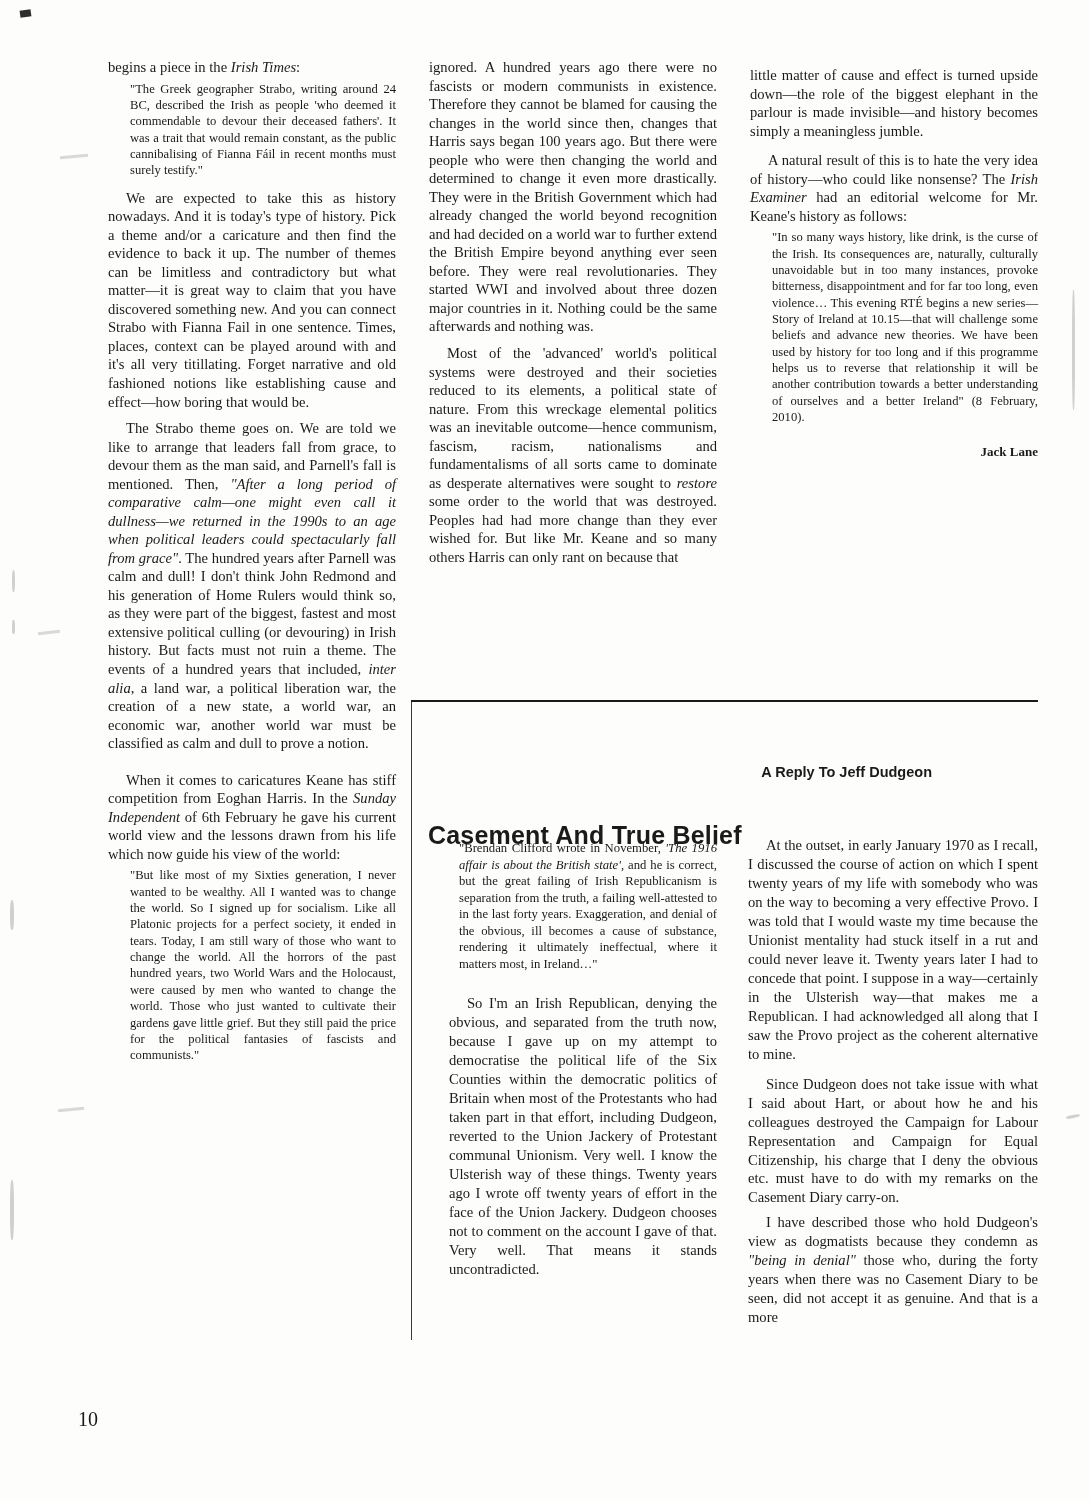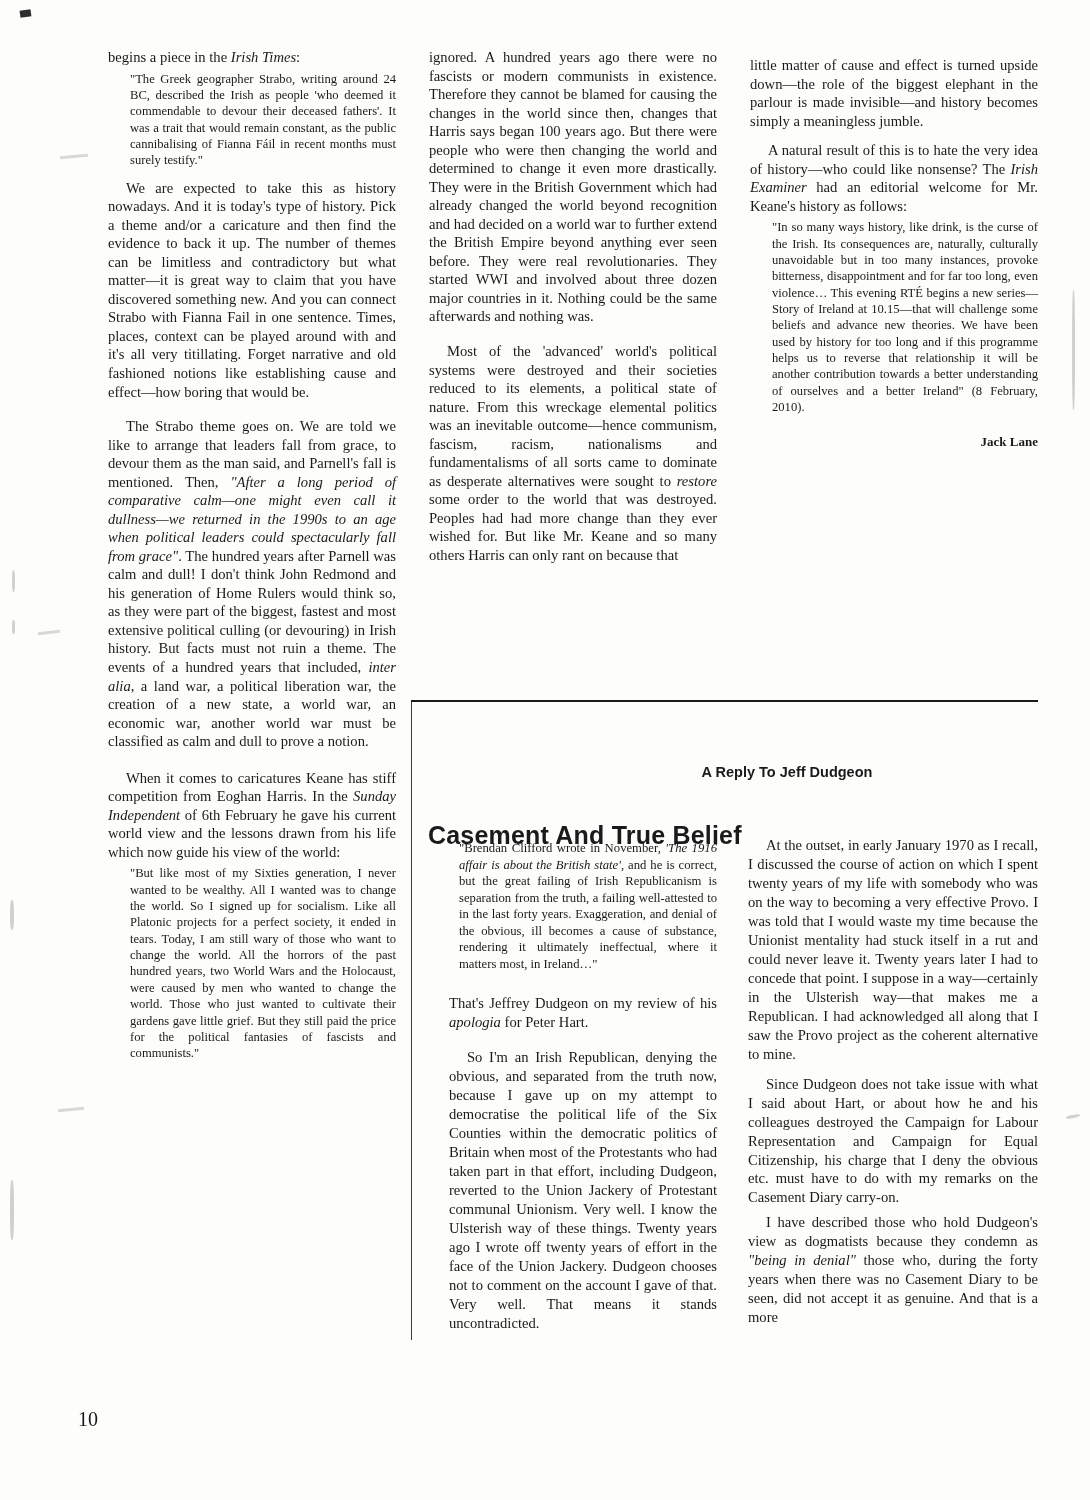--- a/index.html
+++ b/index.html
@@ -27,21 +27,21 @@
     opacity: .55;
   }
   .speck {
     position: absolute;
     background: #9a9a95;
     opacity: .45;
     border-radius: 40%;
   }
   .columns {
     position: absolute;
-    top: 48px;
+    top: 58px;
     left: 108px;
     width: 930px;
     height: 1340px;
   }
   .col {
     position: absolute;
     top: 0;
     width: 288px;
     height: 100%;
   }
@@ -59,21 +59,21 @@
 
   p {
     margin: 0 0 0 0;
     text-align: justify;
     font-size: 14.6px;
     line-height: 1.27;
     text-indent: 18px;
     hyphens: auto;
   }
   p.noindent { text-indent: 0; }
-  p + p { margin-top: 16px; }
+  p + p { margin-top: 8px; }
   .gap { height: 11px; }
   .gap-sm { height: 6px; }
   .gap-lg { height: 18px; }
 
   .quote {
     font-size: 12.6px;
     line-height: 1.3;
     text-align: justify;
     margin: 4px 0 4px 22px;
     text-indent: 0;
@@ -108,21 +108,21 @@
     top: 700px;
     width: 627px;
     height: 2px;
     background: #1a1a1a;
   }
   .kicker {
     position: absolute;
     left: 642px;
     top: 764px;
     width: 290px;
-    text-align: center;
+    text-align: right;
     font-family: "Liberation Sans", sans-serif;
     font-weight: bold;
     font-size: 14.5px;
   }
   .headline {
     position: absolute;
     left: 428px;
     top: 804px;
     font-family: "Liberation Sans", sans-serif;
     font-weight: bold;
@@ -208,21 +208,20 @@
 
   <div class="vrule vrule-a"></div>
   <div class="article-sep"></div>
 
   <div class="kicker">A Reply To Jeff Dudgeon</div>
   <h1 class="headline">Casement And True Belief</h1>
 
   <div class="art2-col2">
     <p class="quote-block"><span>"Brendan Clifford wrote in November, </span><i>'The 1916 affair is about the British state'</i><span>, and he is correct, but the great failing of Irish Republicanism is separation from the truth, a failing well-attested to in the last forty years. Exaggeration, and denial of the obvious, ill becomes a cause of substance, rendering it ultimately ineffectual, where it matters most, in Ireland…"</span></p>
     <div class="gap-lg"></div>
-    <p class="noindent"><span>That's Jeffrey Dudgeon on my review of his </span><i>apologia</i><span> for Peter Hart.</span></p>
     <p>So I'm an Irish Republican, denying the obvious, and separated from the truth now, because I gave up on my attempt to democratise the political life of the Six Counties within the democratic politics of Britain when most of the Protestants who had taken part in that effort, including Dudgeon, reverted to the Union Jackery of Protestant communal Unionism. Very well. I know the Ulsterish way of these things. Twenty years ago I wrote off twenty years of effort in the face of the Union Jackery. Dudgeon chooses not to comment on the account I gave of that. Very well. That means it stands uncontradicted.</p>
   </div>
 
   <div class="art2-col3">
     <p>At the outset, in early January 1970 as I recall, I discussed the course of action on which I spent twenty years of my life with somebody who was on the way to becoming a very effective Provo. I was told that I would waste my time because the Unionist mentality had stuck itself in a rut and could never leave it. Twenty years later I had to concede that point. I suppose in a way—certainly in the Ulsterish way—that makes me a Republican. I had acknowledged all along that I saw the Provo project as the coherent alternative to mine.</p>
     <div class="gap"></div>
     <p>Since Dudgeon does not take issue with what I said about Hart, or about how he and his colleagues destroyed the Campaign for Labour Representation and Campaign for Equal Citizenship, his charge that I deny the obvious etc. must have to do with my remarks on the Casement Diary carry-on.</p>
     <div class="gap-sm"></div>
     <p><span>I have described those who hold Dudgeon's view as dogmatists because they condemn as </span><i>"being in denial"</i><span> those who, during the forty years when there was no Casement Diary to be seen, did not accept it as genuine. And that is a more</span></p>
   </div>

